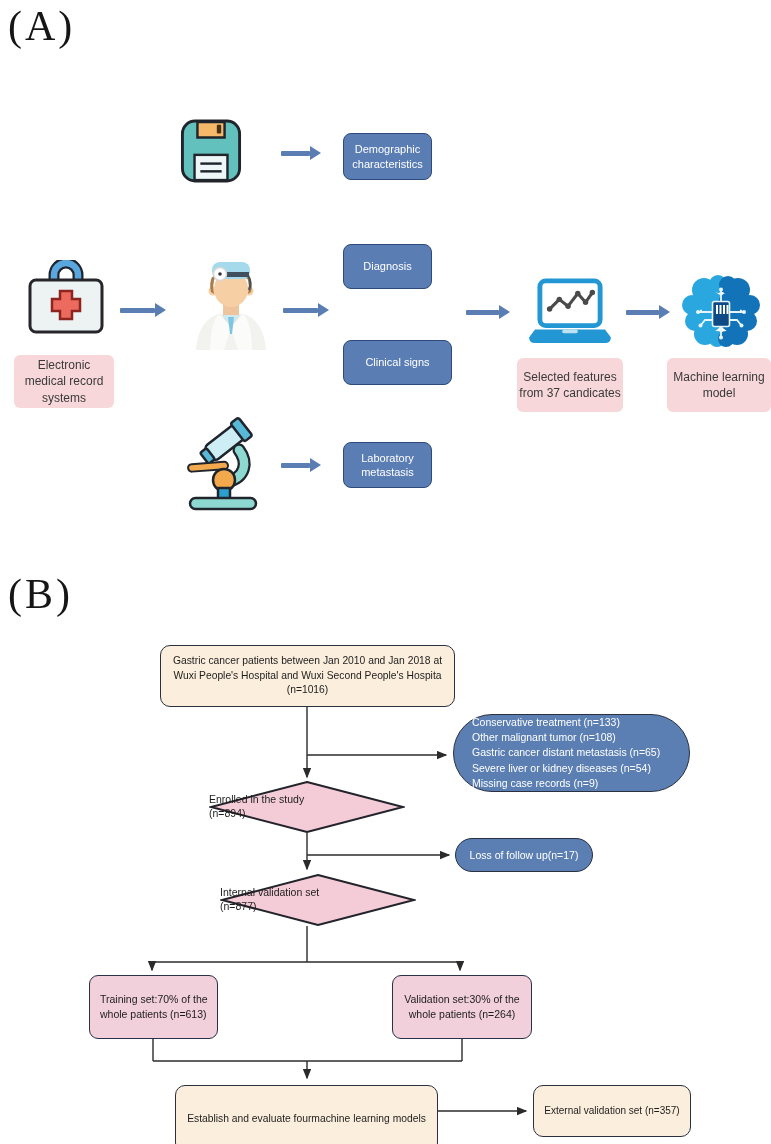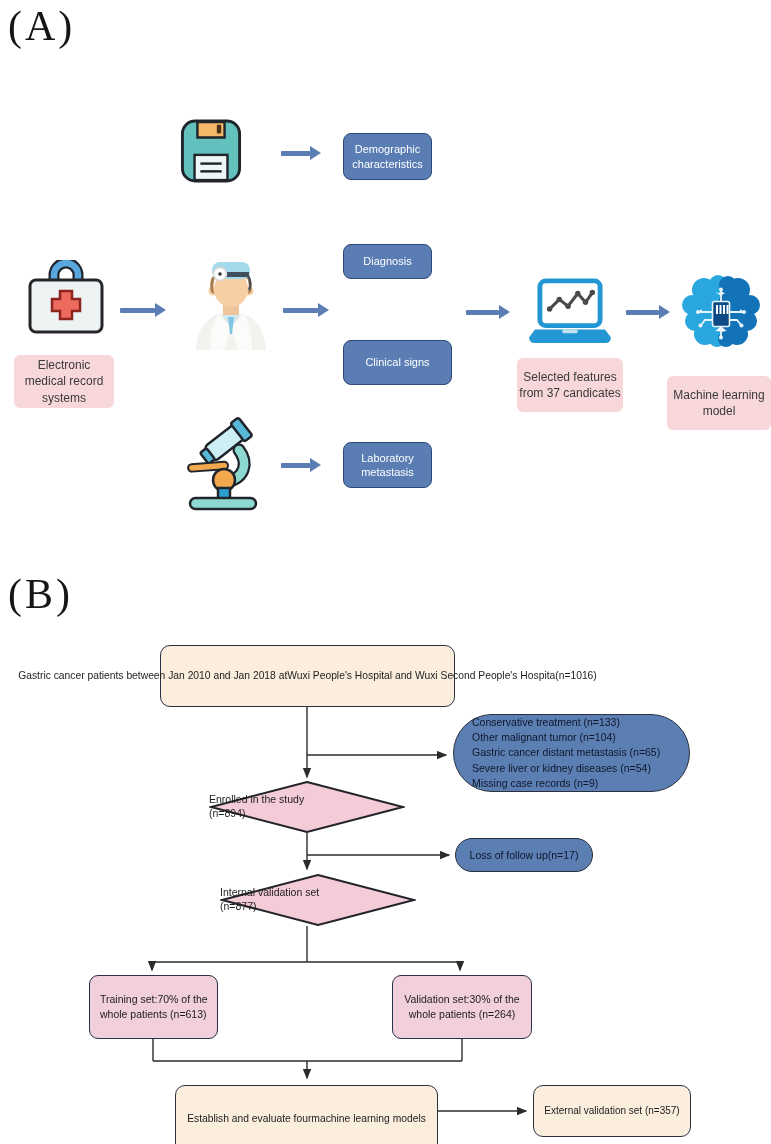--- a/index.html
+++ b/index.html
@@ -13,23 +13,23 @@
            text-align:center;line-height:1.3;padding:2px;box-sizing:border-box;}
   .pinkbox{background:var(--pink-label,#f8d7da);border-radius:6px;color:#3a3a3a;font-size:12px;
            display:flex;align-items:center;justify-content:center;text-align:center;line-height:1.35;
            padding:2px;box-sizing:border-box;}
   .arr{display:flex;align-items:center;}
   .arr .shaft{flex:1;height:5px;background:var(--accent-blue,#5a7db4);border-radius:1px;}
   .arr .head{width:0;height:0;border-top:7px solid transparent;border-bottom:7px solid transparent;
              border-left:11px solid var(--accent-blue,#5a7db4);}
   
   .cream{background:var(--cream-node,#fbeedd);border:1.6px solid #2a3040;border-radius:10px;
-         display:flex;flex-direction:row;align-items:center;justify-content:center;
+         display:flex;flex-direction:column;align-items:center;justify-content:center;
          font-size:10.3px;line-height:1.4;box-sizing:border-box;color:#1d1d1d;}
-  .stadium{background:var(--stadium-blue,#5b7fb3);border:1.8px solid #2a3040;color:#0f172a;
+  .stadium{background:var(--stadium-blue,#5b7fb3);border:1.8px solid #2a3040;color:#ffffff;
            box-sizing:border-box;display:flex;flex-direction:column;justify-content:center;}
   .pinknode{background:var(--pink-node-fill,#f1cfdb);border:1.6px solid #2a3048;border-radius:9px;
             display:flex;flex-direction:column;justify-content:center;font-size:10.5px;line-height:1.4;
             box-sizing:border-box;color:#1d1d1d;}
   .line{white-space:nowrap;}
   .diamond-txt{position:absolute;inset:0;display:flex;flex-direction:column;
                justify-content:center;font-size:10.5px;line-height:1.3;color:#1d1d1d;}
   .excl-item{white-space:nowrap;font-size:10.5px;line-height:1.45;}
 </style>
 </head>
@@ -87,21 +87,21 @@
     <path d="M62,15 q4,8 1,15" stroke="#41505e" stroke-width="2" fill="none"></path>
     <circle cx="34" cy="14" r="6.5" fill="#ffffff" stroke="#d8d8d8" stroke-width="1.5"></circle>
     <circle cx="34" cy="14" r="1.8" fill="#333"></circle>
   </svg>
 
   <div class="abs arr" style="left:283px;top:302px;width:46px;height:16px;">
     <div class="shaft"></div>
     <div class="head"></div>
   </div>
 
-  <div class="abs bluebox" style="left:343px;top:244px;width:89px;height:35px;">
+  <div class="abs bluebox" style="left:343px;top:244px;width:89px;height:45px;">
     <span>Diagnosis</span>
   </div>
 
   <div class="abs bluebox" style="left:343px;top:340px;width:109px;height:45px;">
     <span>Clinical signs</span>
   </div>
 
   <div class="abs arr" style="left:466px;top:304px;width:44px;height:16px;">
     <div class="shaft"></div>
     <div class="head"></div>
@@ -170,21 +170,21 @@
         <rect x="44.5" y="31" width="2" height="9"></rect>
     </g>
   </svg>
 
   <div class="abs pinkbox" style="left:14px;top:355px;width:100px;height:53px;">
     <span>Electronic medical record systems</span>
   </div>
   <div class="abs pinkbox" style="left:517px;top:358px;width:106px;height:54px;">
     <span>Selected features from 37 candicates</span>
   </div>
-  <div class="abs pinkbox" style="left:667px;top:376px;width:104px;height:54px;">
+  <div class="abs pinkbox" style="left:667px;top:358px;width:104px;height:54px;">
     <span>Machine learning model</span>
   </div>
 
   <svg class="abs" style="left:184px;top:416px;" width="82" height="96" viewBox="0 0 82 96">
     <g transform="rotate(-38 44 24)">
       <rect x="20" y="15" width="42" height="18" rx="5" fill="#cdeef5" stroke="#20242b" stroke-width="2.5"></rect>
       <rect x="56" y="12.5" width="10" height="23" rx="2.5" fill="#57b8d8" stroke="#20242b" stroke-width="2.5"></rect>
       <rect x="14" y="17" width="8" height="14" rx="2" fill="#57b8d8" stroke="#20242b" stroke-width="2.5"></rect>
     </g>
     <path d="M42,66 C62,62 64,46 55,34" fill="none" stroke="#20242b" stroke-width="13" stroke-linecap="round"></path>
@@ -232,21 +232,21 @@
   </svg>
 
   <div class="abs cream" style="left:160px;top:645px;width:295px;height:62px;">
     <div class="line">Gastric cancer patients between Jan 2010 and Jan 2018 at</div>
     <div class="line">Wuxi People's Hospital and Wuxi Second People's Hospita</div>
     <div class="line">(n=1016)</div>
   </div>
 
   <div class="abs stadium" style="left:453px;top:714px;width:237px;height:78px;border-radius:39px;padding-left:18px;">
     <div class="excl-item">Conservative treatment (n=133)</div>
-    <div class="excl-item">Other malignant tumor (n=104)</div>
+    <div class="excl-item">Other malignant tumor (n=108)</div>
     <div class="excl-item">Gastric cancer distant metastasis (n=65)</div>
     <div class="excl-item">Severe liver or kidney diseases (n=54)</div>
     <div class="excl-item">Missing case records (n=9)</div>
   </div>
 
   <div class="abs" style="left:209px;top:781px;width:196px;height:52px;">
     <svg width="196" height="52" viewBox="0 0 196 52">
       <polygon points="98,1 194,26 98,51 2,26" fill="#f3ccd8" stroke="#23232b" stroke-width="2"></polygon>
     </svg>
     <div class="diamond-txt">

